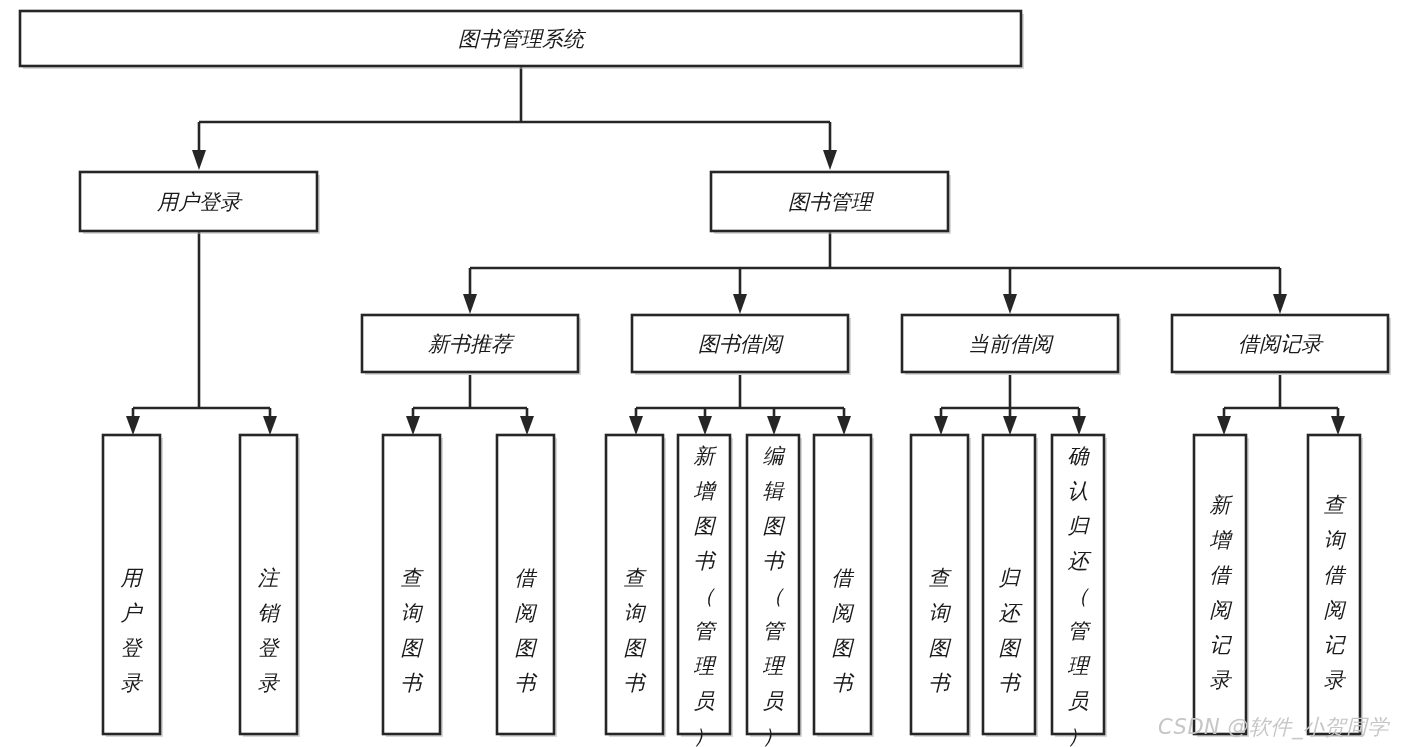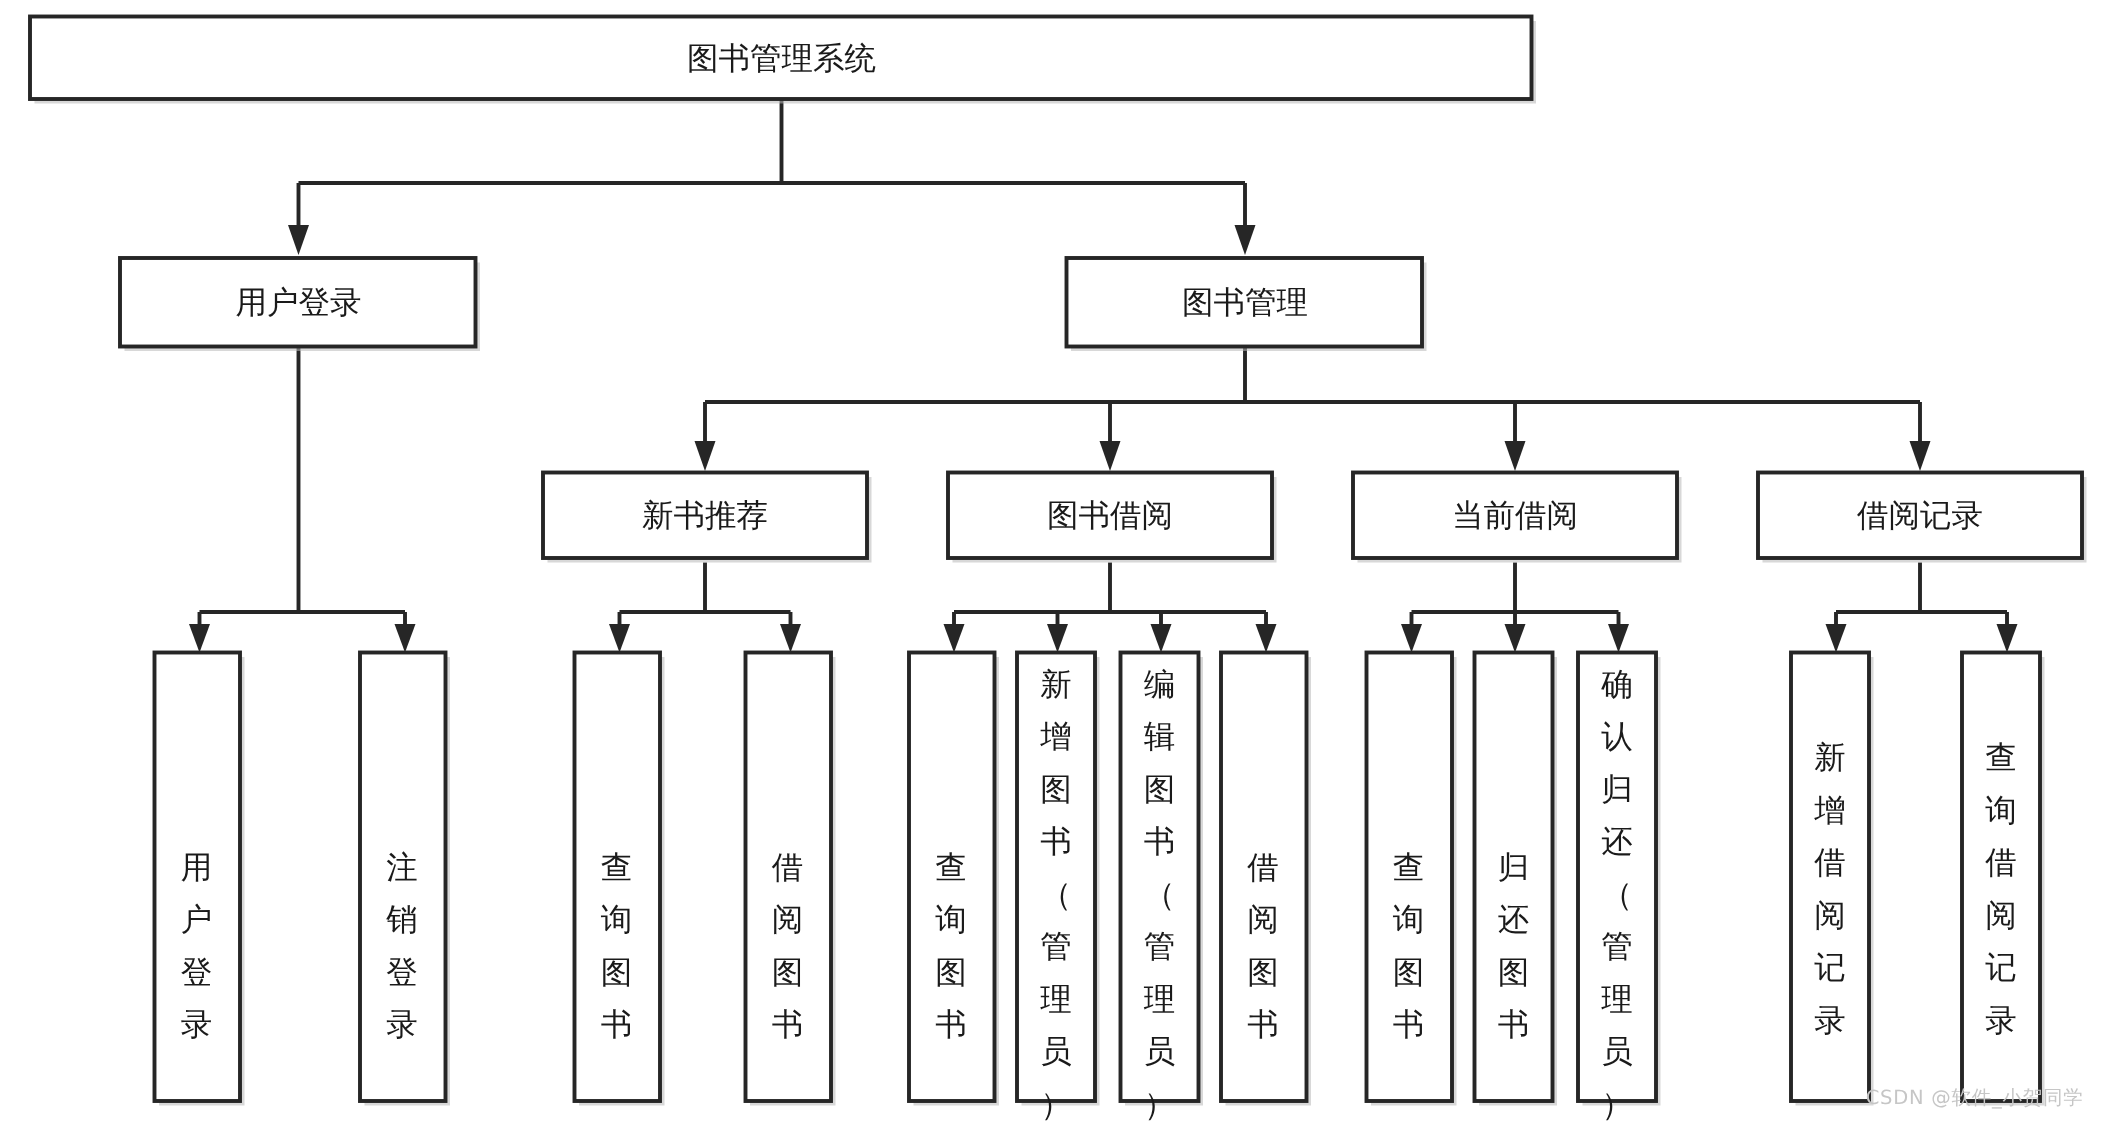--- a/index.html
+++ b/index.html
@@ -12,20 +12,21 @@
     height: 747px;
     font-family: "DejaVu Sans", "Liberation Sans", sans-serif;
     overflow: hidden;
     position: relative;
   }
   #diagram-root {
     position: relative;
     width: 1405px;
     height: 747px;
     background: #ffffff;
+    font-style: italic;
   }
   svg#flow {
     position: absolute;
     left: 0;
     top: 0;
     width: 1405px;
     height: 747px;
     display: block;
   }
   .node-box {
@@ -57,21 +58,21 @@
     fill: #1a1a1a;
     font-family: "DejaVu Sans", "Liberation Sans", sans-serif;
     font-size: 21px;
     text-anchor: middle;
   }
   .watermark {
     position: absolute;
     right: 16px;
     bottom: 6px;
     color: #c6c6c6;
-    font-size: 13px;
+    font-size: 21px;
     font-family: "DejaVu Sans", "Liberation Sans", sans-serif;
     white-space: nowrap;
     letter-spacing: 0.5px;
     user-select: none;
   }
 </style>
 </head>
 <body>
 
 <div id="diagram-root">

